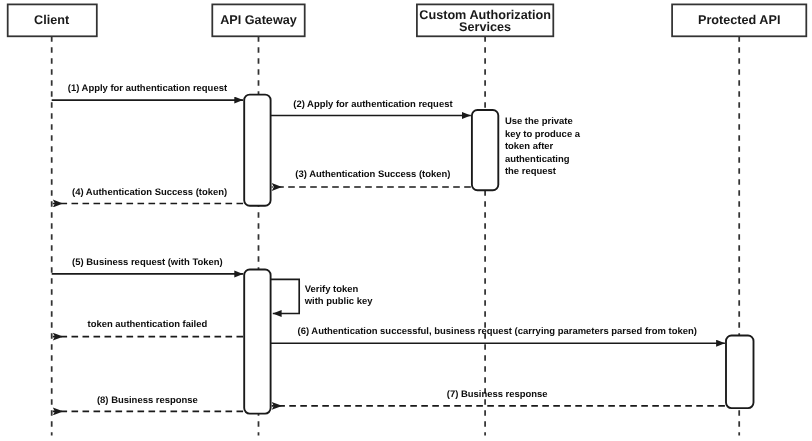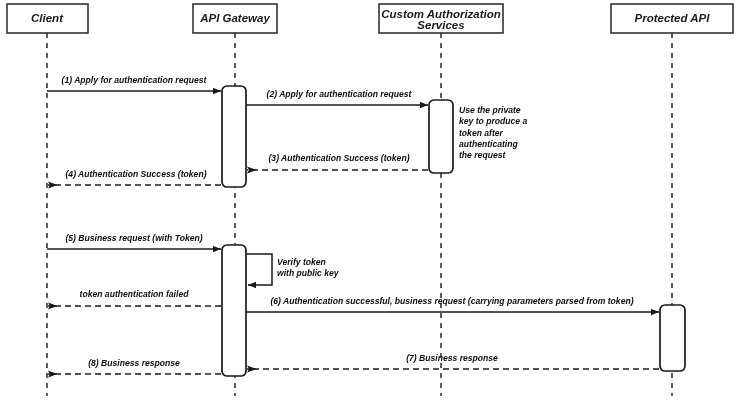--- a/index.html
+++ b/index.html
@@ -9,21 +9,20 @@
   }
   body {
     font-family: "Liberation Sans", sans-serif;
   }
   #diagram-root {
     position: relative;
     width: 738px;
     height: 401px;
     background: #ffffff;
     overflow: hidden;
-    font-style: italic;
   }
   svg.seq {
     display: block;
     width: 738px;
     height: 401px;
   }
   .lifeline-box rect {
     fill: #ffffff;
     stroke: #333333;
     stroke-width: 1.6;

